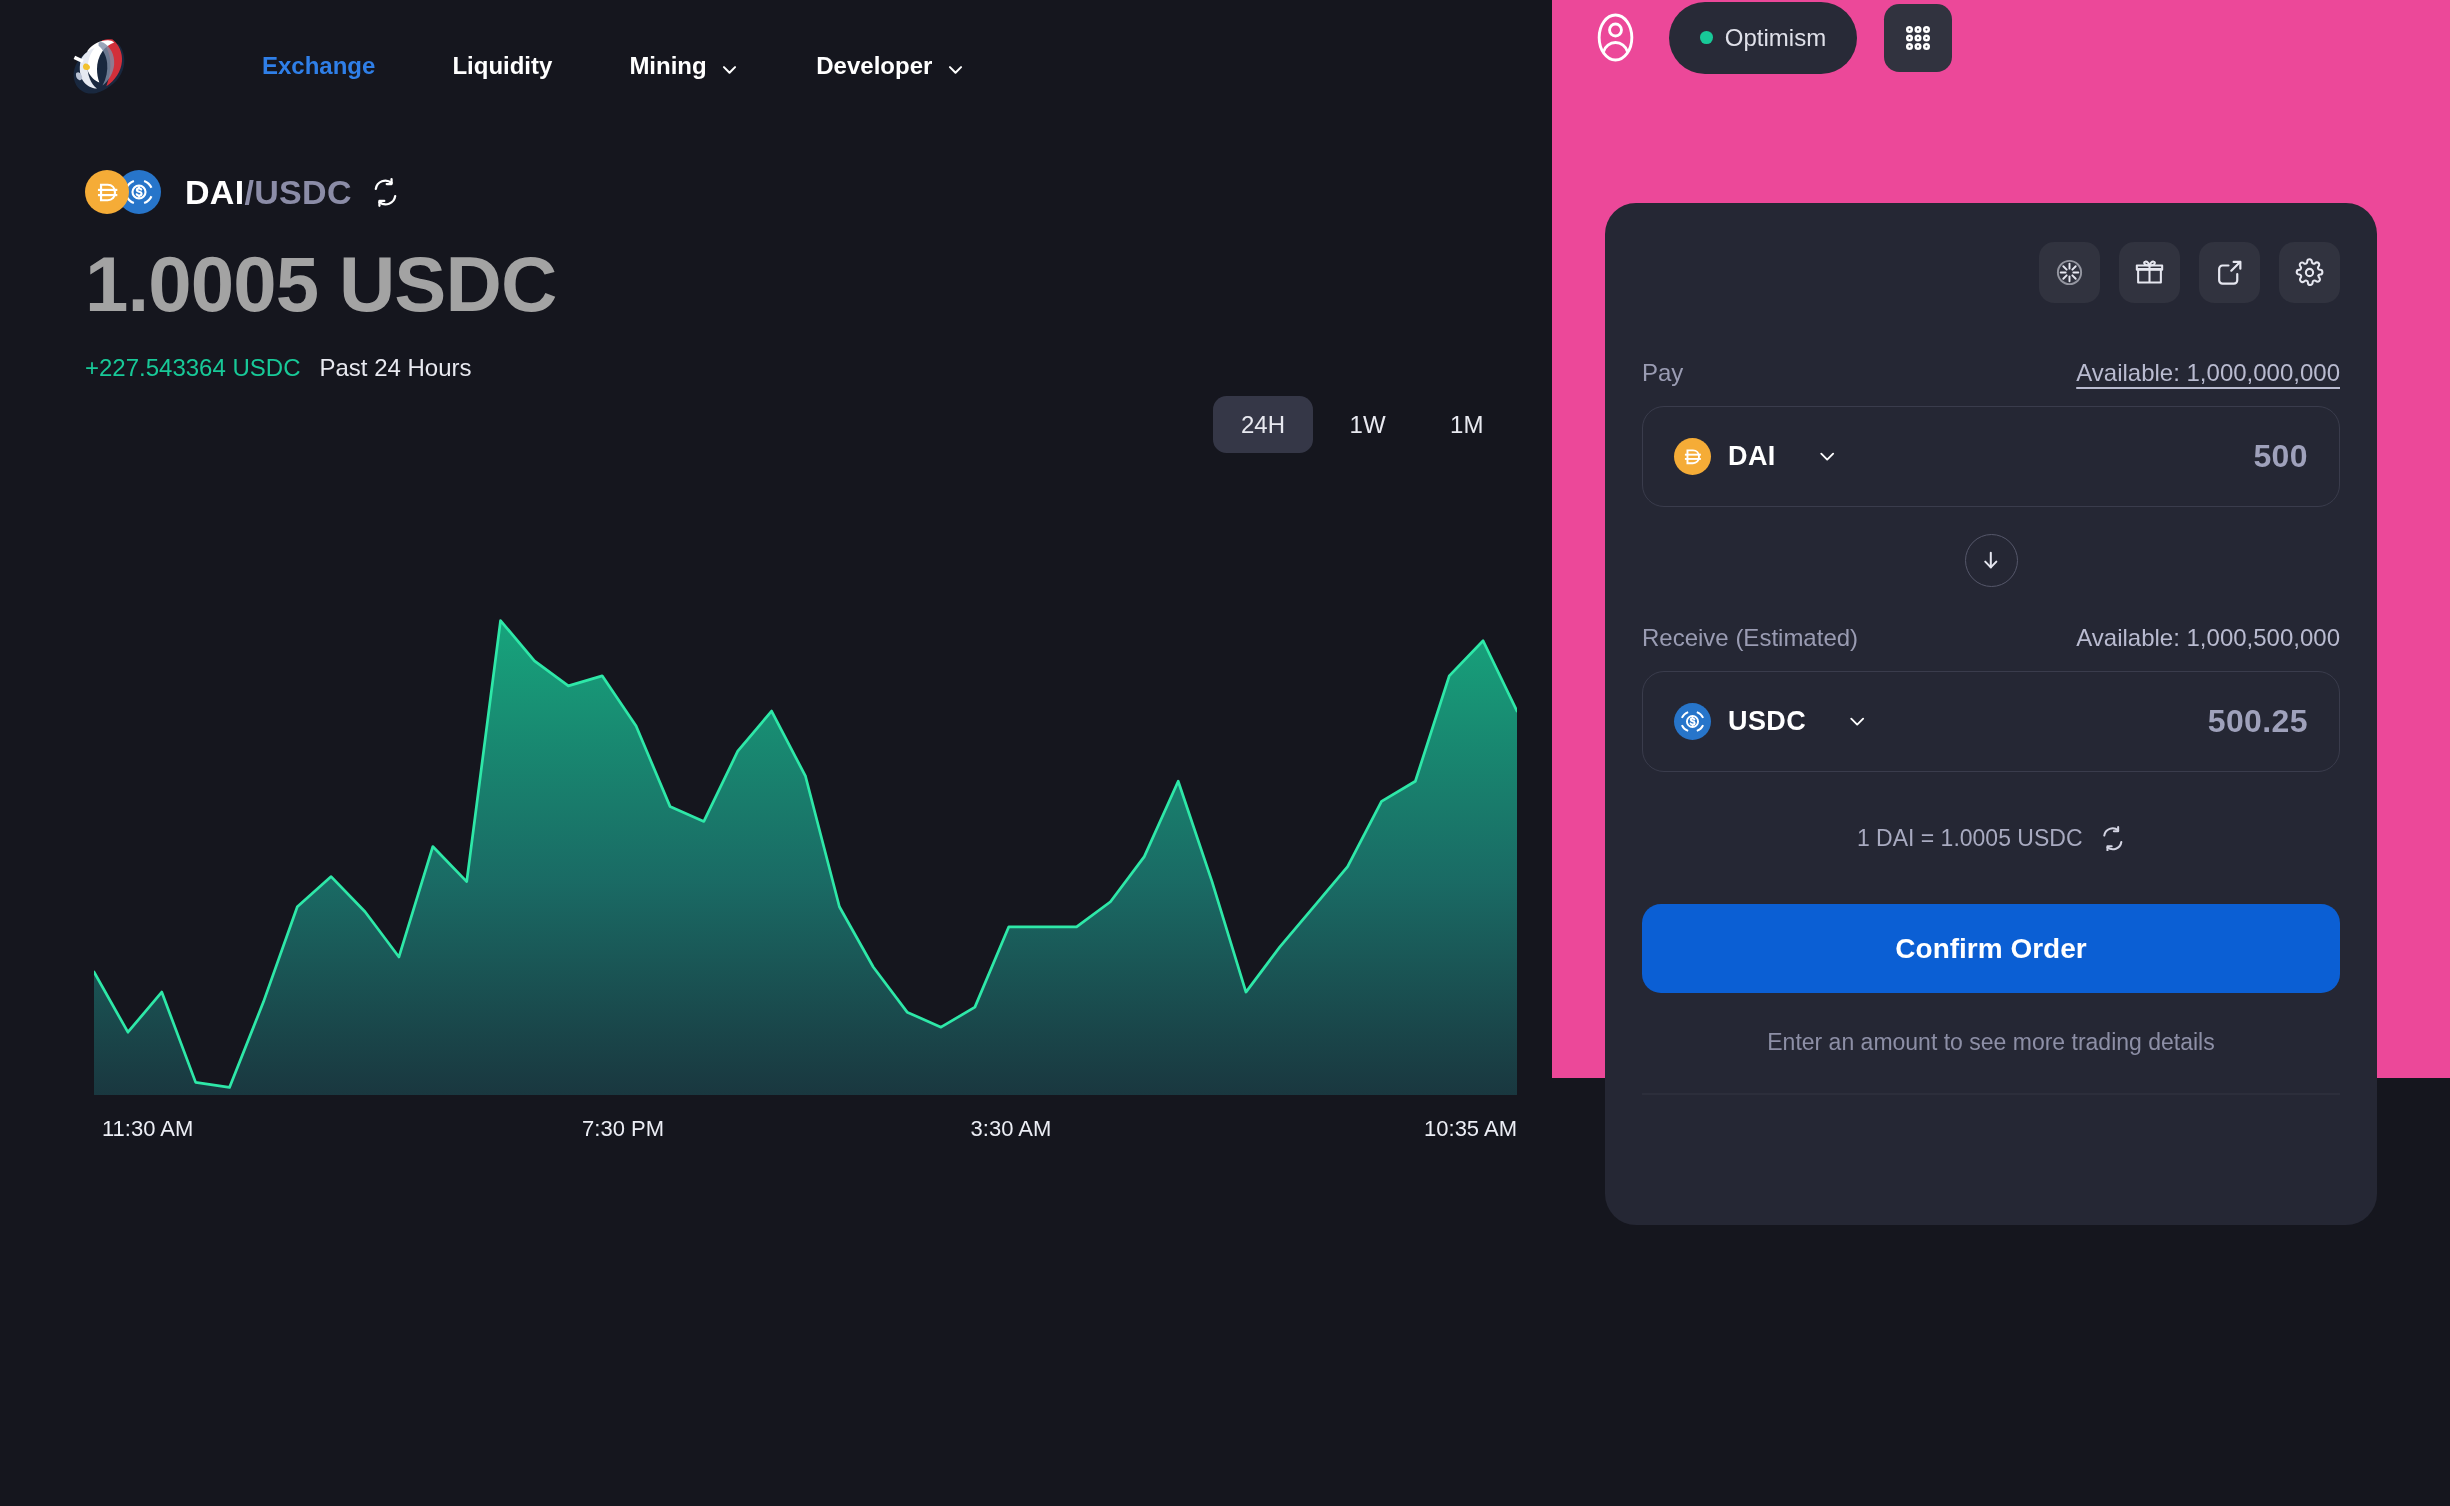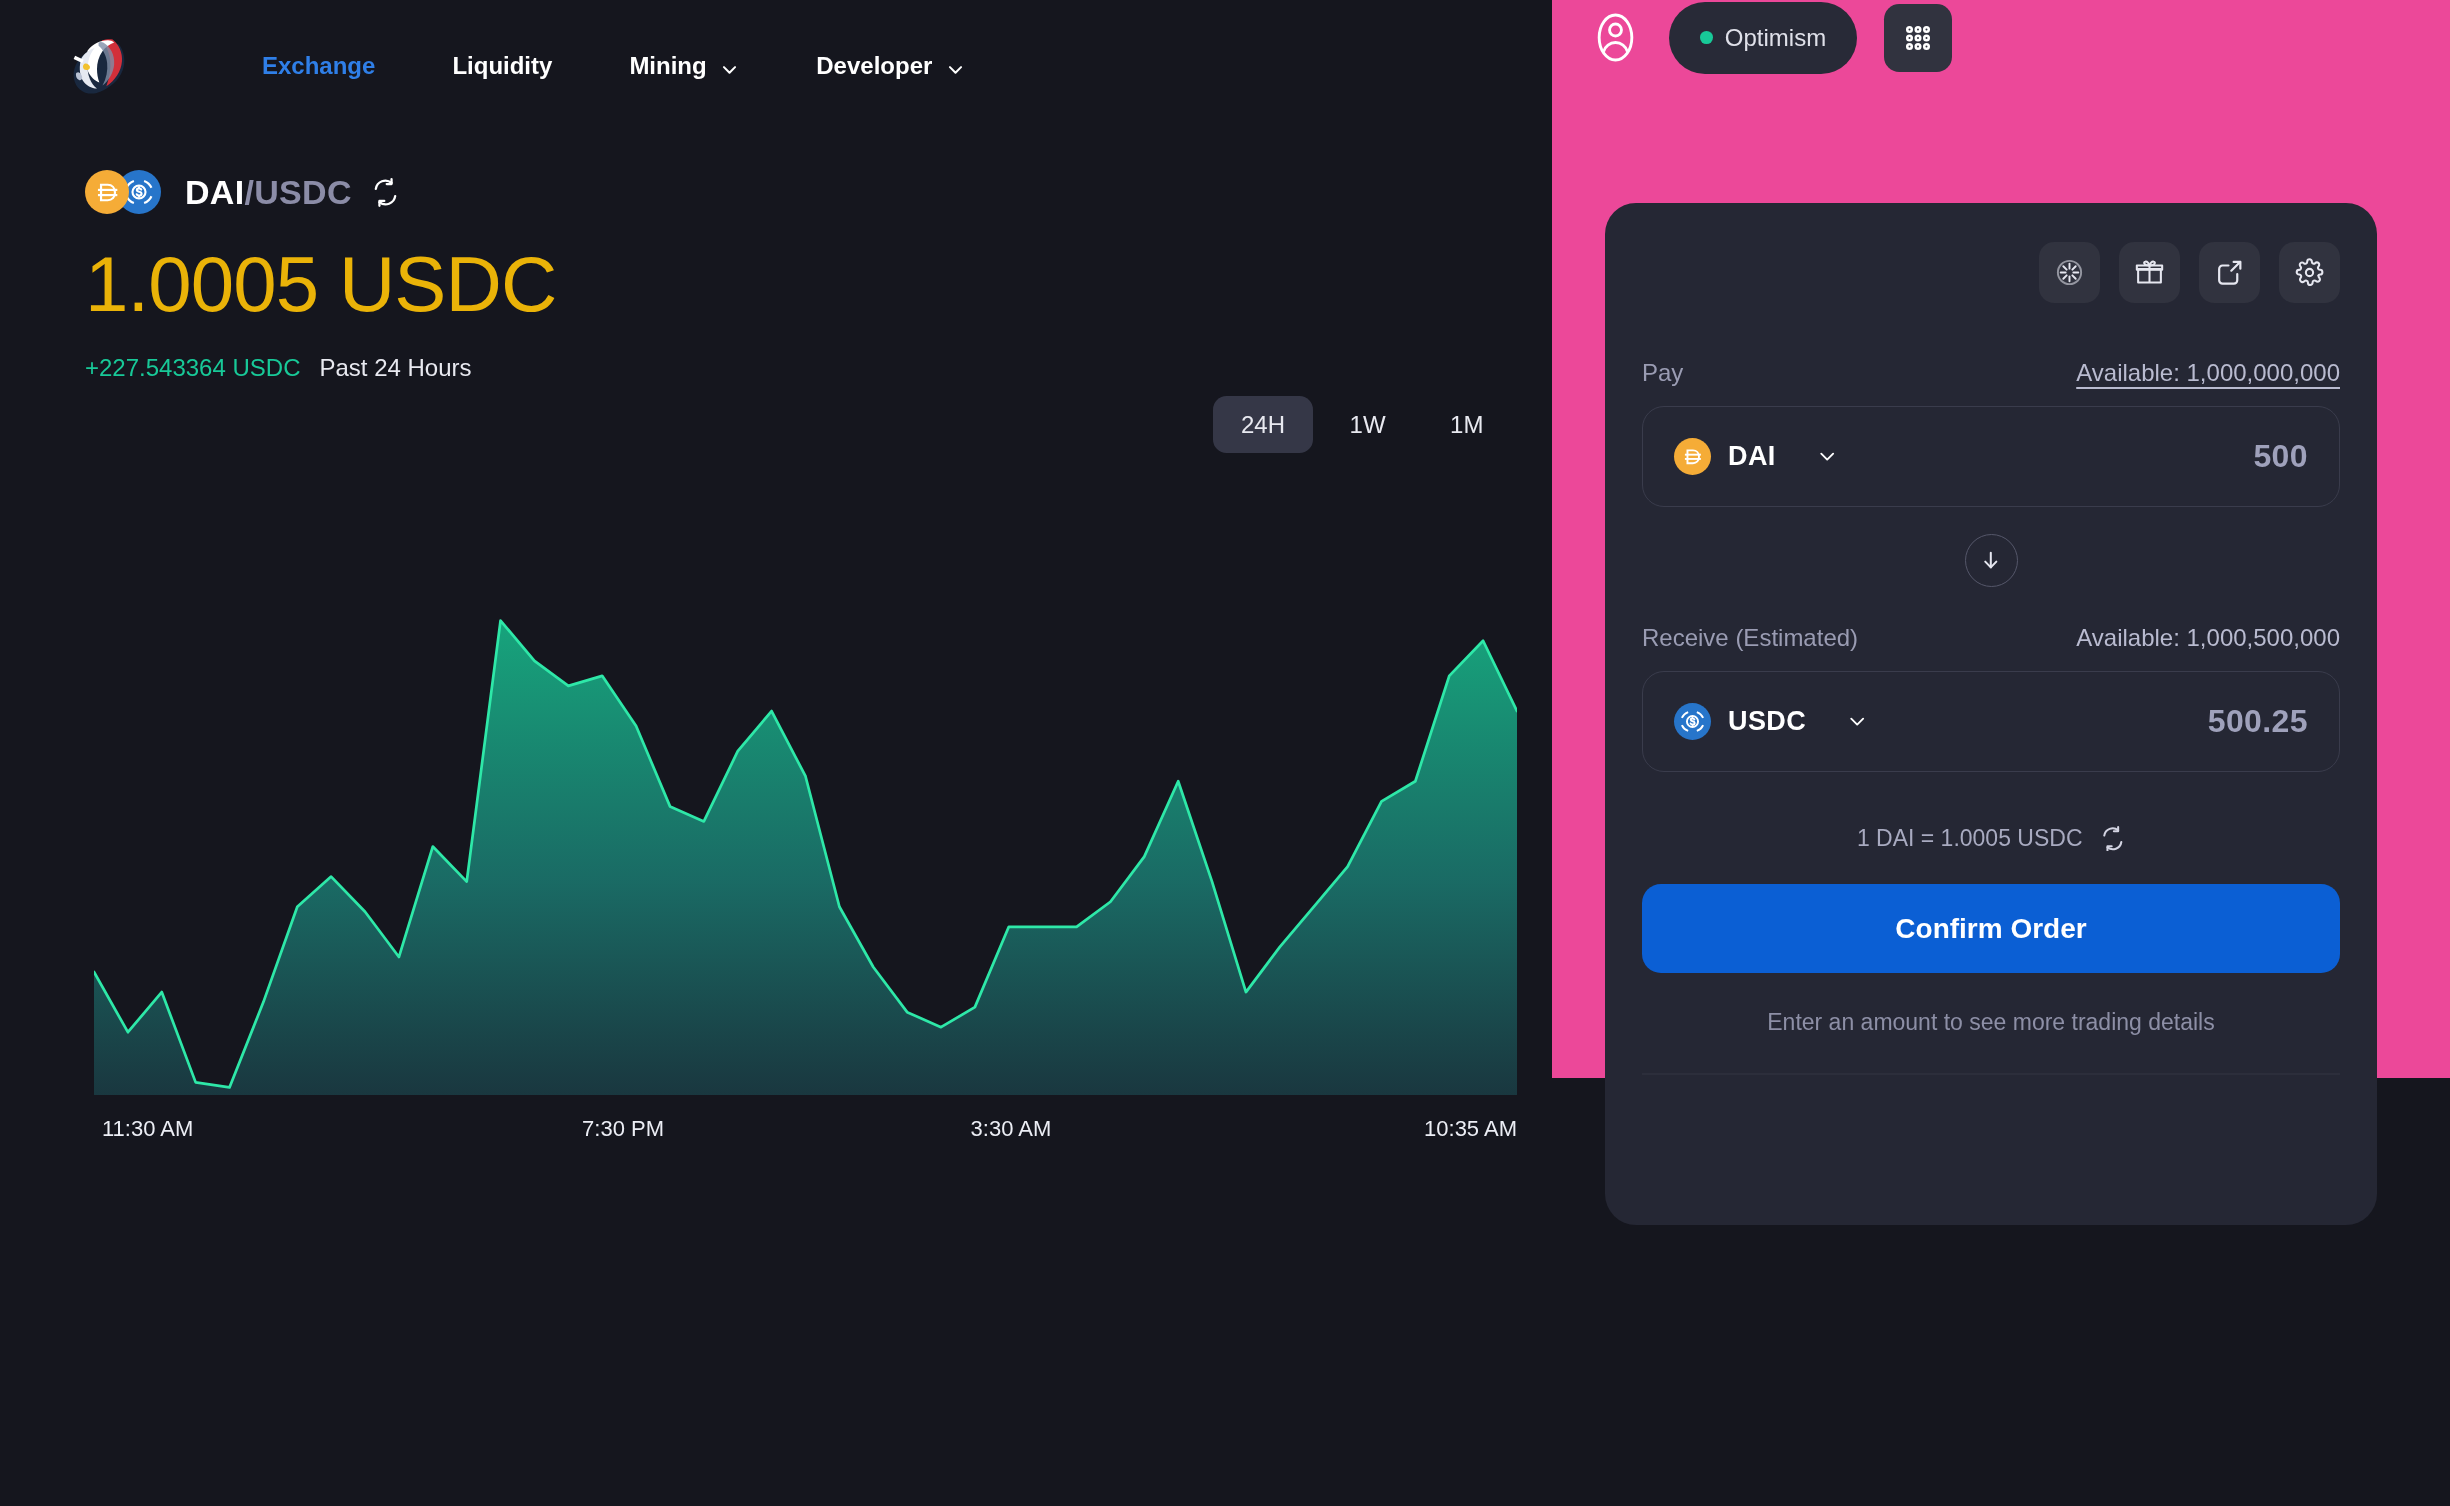--- a/index.html
+++ b/index.html
@@ -41,22 +41,22 @@
   .coin-dai { background: #f5ac37; margin-right: -12px; z-index: 2; }
   .coin-usdc { background: #2775ca; z-index: 1; }
   .pair-name {
     margin-left: 24px; font-size: 34px; font-weight: 700;
     letter-spacing: 0.3px; color: #ffffff;
   }
   .pair-name .quote { color: #8b8ca7; }
   .swap-ic { margin-left: 19px; width: 29px; height: 29px; cursor: pointer; }
 
   .price {
-    margin-top: 31px; font-size: 78px; font-weight: 400;
-    color: #eab308; letter-spacing: -0.9px; line-height: 1;
+    margin-top: 31px; font-size: 78px; font-weight: 700;
+    color: #a3a3a3; letter-spacing: -0.9px; line-height: 1;
   }
   .sub-row { margin-top: 31px; display: flex; align-items: baseline; gap: 19px; }
   .delta { font-size: 24px; color: #18c998; }
   .period { font-size: 24px; color: #e8e9f0; }
 
   
   .ranges {
     position: absolute; top: 396px; left: 1213px;
     display: flex; align-items: flex-start; gap: 8.5px;
   }
@@ -152,21 +152,21 @@
   }
 
   .raterow {
     display: flex; align-items: center; justify-content: center;
     gap: 17px; margin-top: 53px;
     font-size: 23px; color: #a8aac0;
   }
   .rate-ic { width: 25.6px; height: 25.6px; cursor: pointer; }
 
   .confirm {
-    margin-top: 32px; height: 89px; width: 100%;
+    margin-top: 52px; height: 89px; width: 100%;
     background: #0b5fd4; border-radius: 19px; border: none;
     color: #ffffff; font-size: 28px; font-weight: 700;
     display: flex; align-items: center; justify-content: center;
     cursor: pointer; font-family: "Liberation Sans", sans-serif;
   }
   .hint {
     margin-top: 36px; text-align: center;
     font-size: 23px; color: #8d8fa6;
   }
   .divider {

